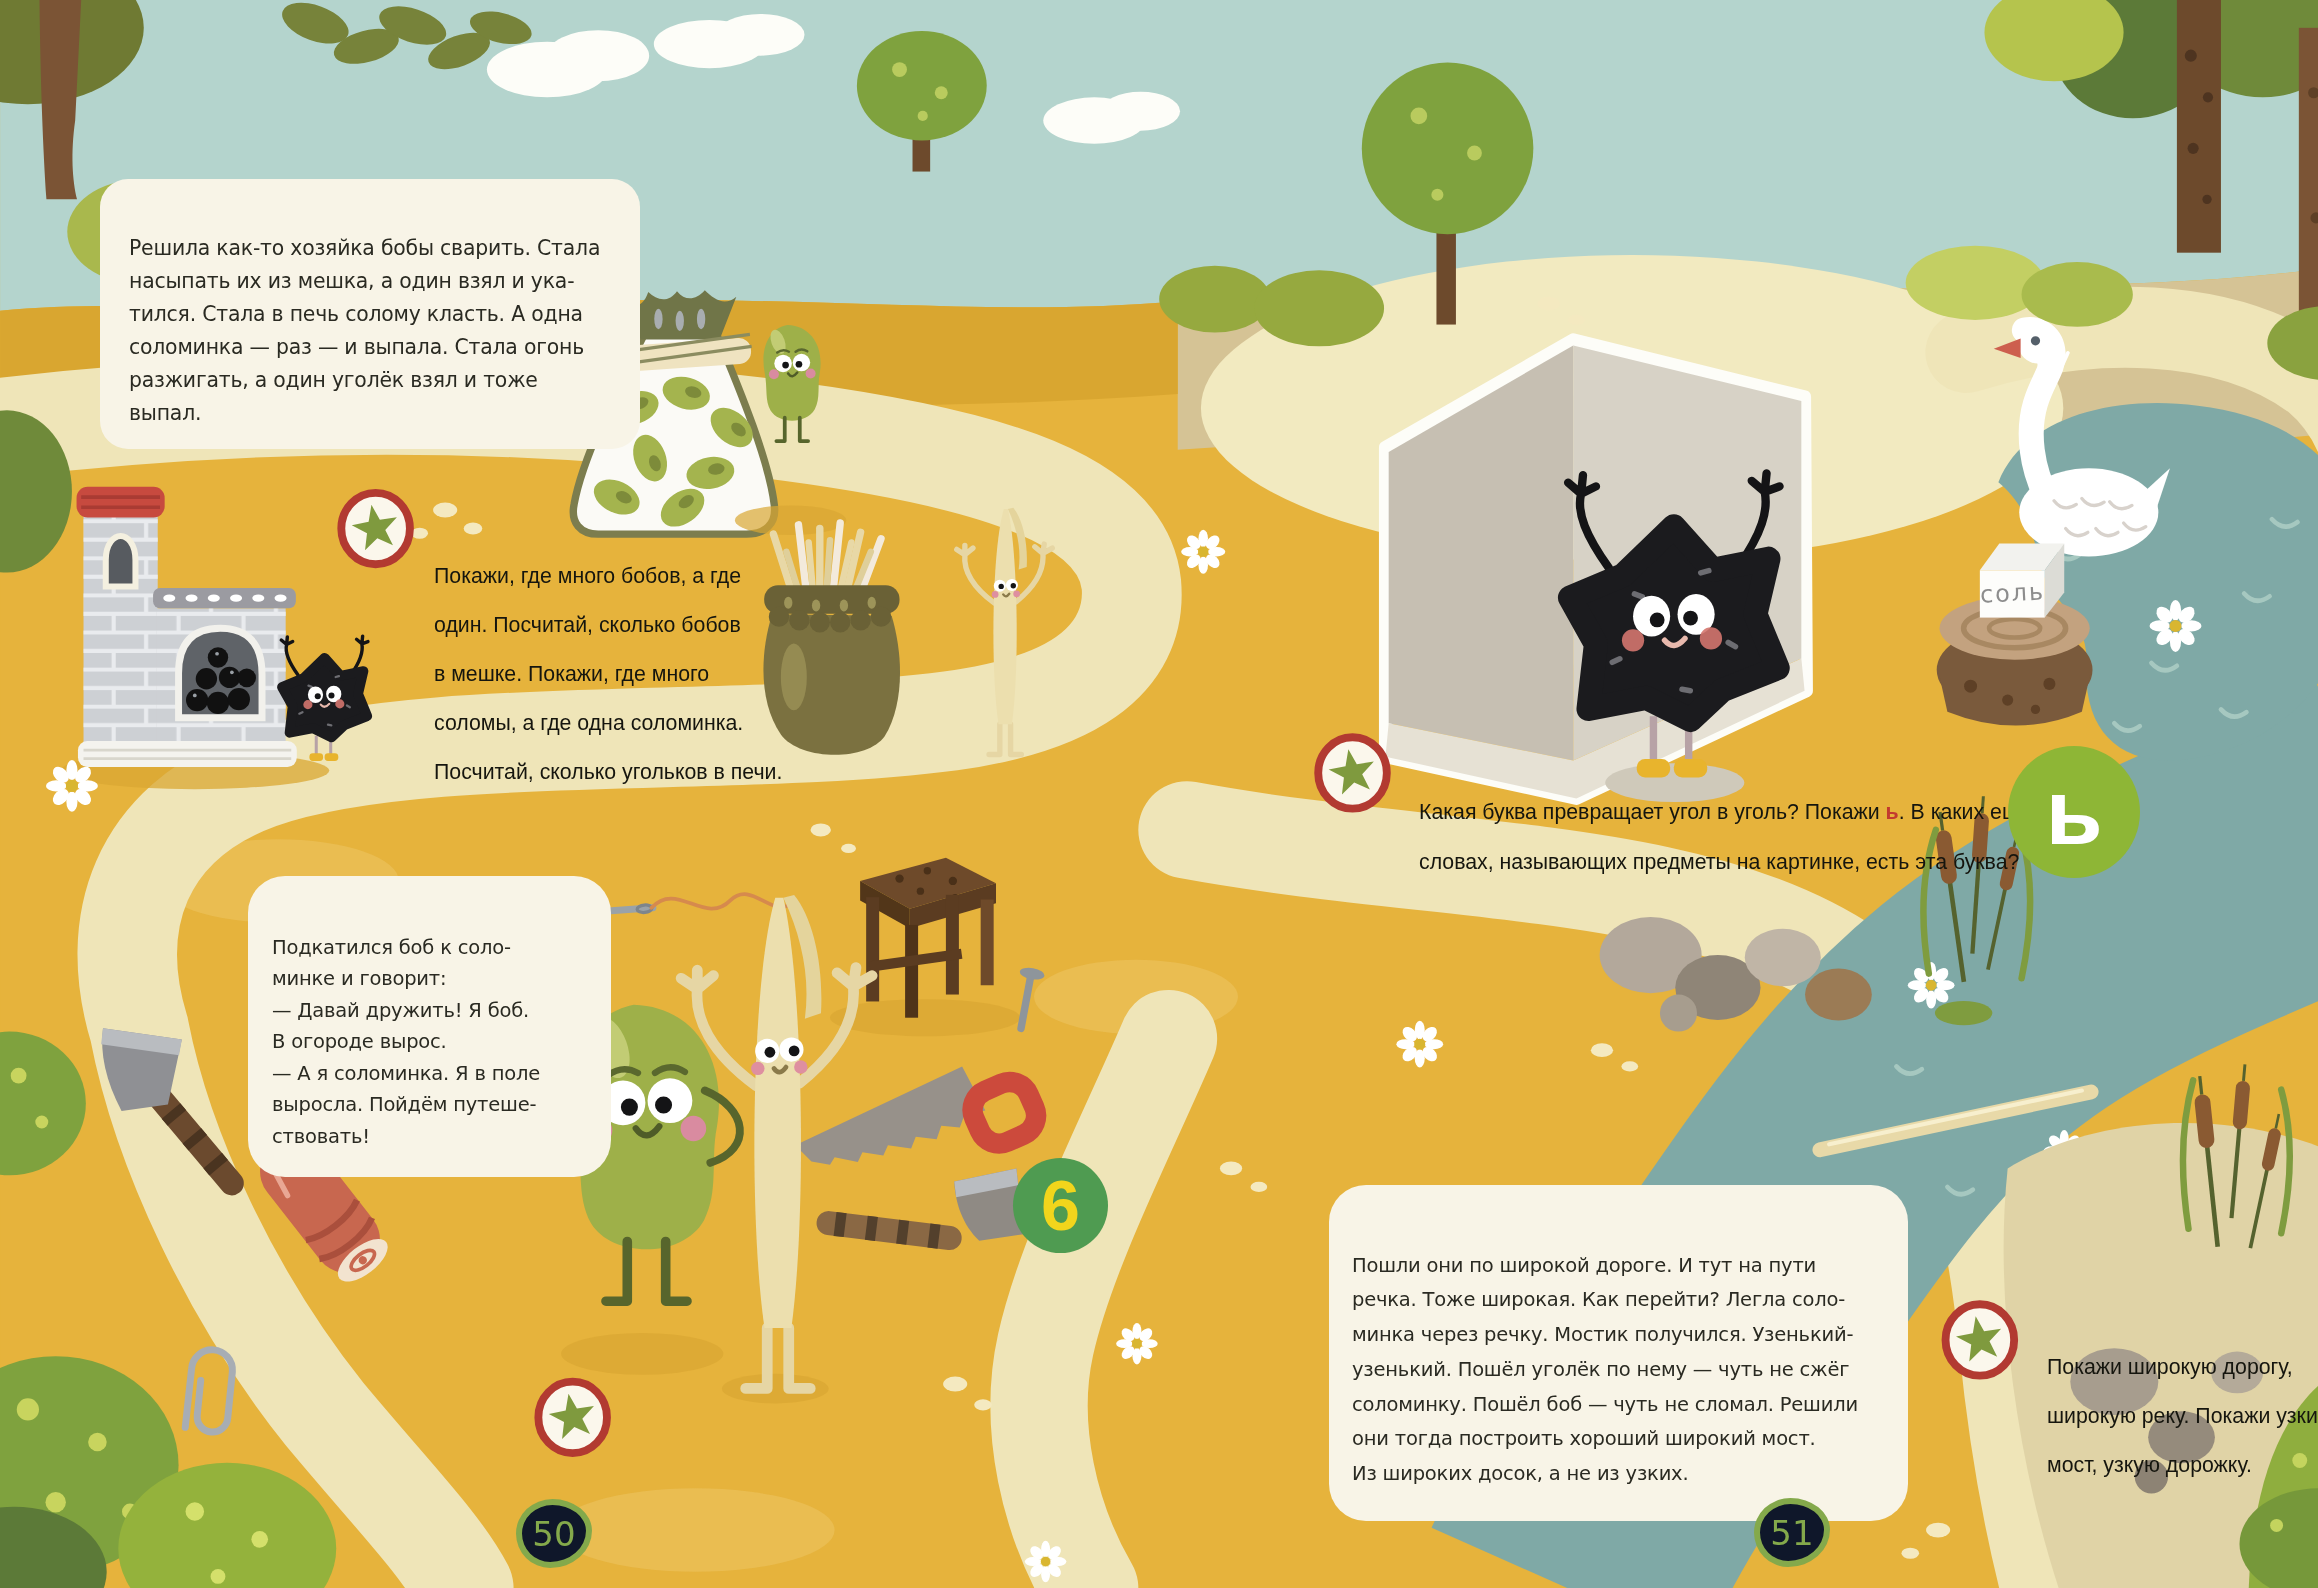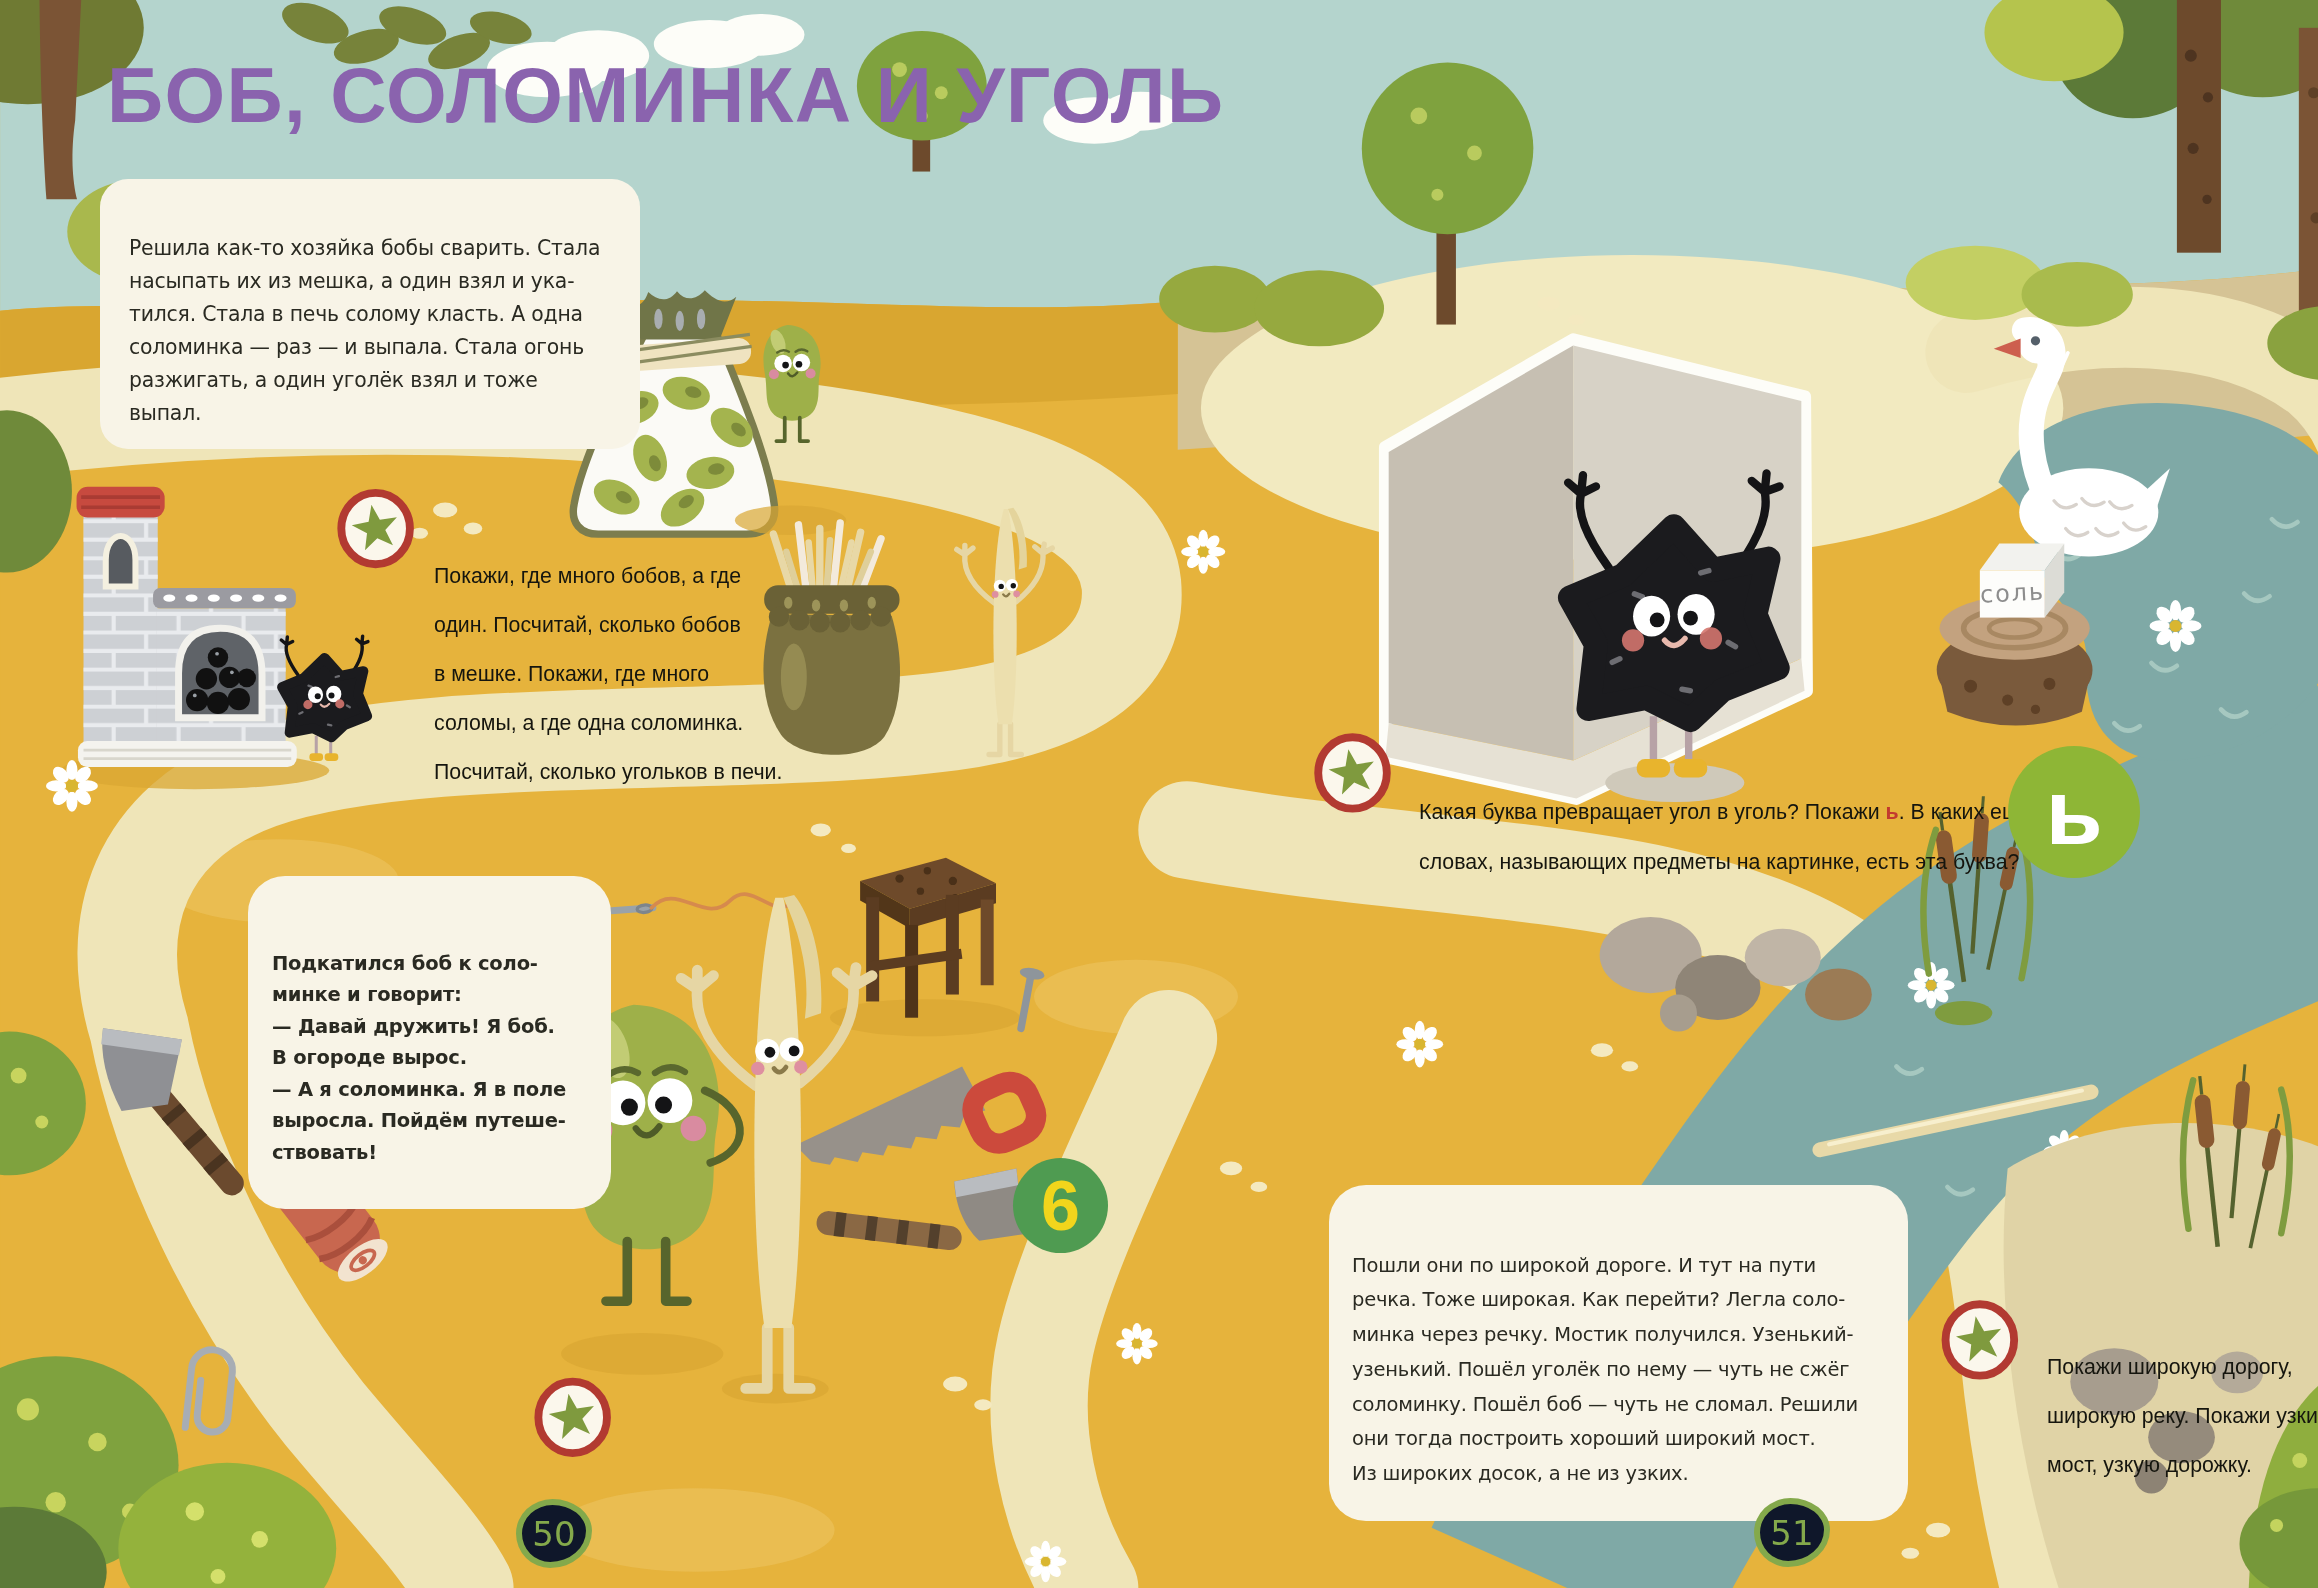--- a/index.html
+++ b/index.html
@@ -551,39 +551,38 @@
     <ellipse cx="3340" cy="655" rx="24" ry="15"></ellipse>
         <ellipse cx="3400" cy="690" rx="18" ry="11"></ellipse>
   </g>
 
   <use href="#star-badge" transform="translate(810,1140)"></use>
   <use href="#star-badge" transform="translate(1235,3057)"></use>
   <use href="#star-badge" transform="translate(2917,1667)"></use>
   <use href="#star-badge" transform="translate(4270,2890)"></use>
 </svg>
 
-<div class="ov title" style="left:107px;top:50px;">БОБ, СОЛОМИНКА И УГОЛЬ</div>
 
 <div class="ov task" style="left:434px;top:503px;width:380px;">
   <span>Покажи, где много бобов, а где
 один. Посчитай, сколько бобов
 в мешке. Покажи, где много
 соломы, а где одна соломинка.
 Посчитай, сколько угольков в печи.</span>
 </div>
 
 <div class="ov note" style="left:100px;top:179px;width:482px;padding:19.5px 29px;border-radius:28px;">
   <span>Решила как-то хозяйка бобы сварить. Стала
 насыпать их из мешка, а один взял и ука-
 тился. Стала в печь солому класть. А одна
 соломинка — раз — и выпала. Стала огонь
 разжигать, а один уголёк взял и тоже выпал.</span>
 </div>
 
-<div class="ov note" style="left:248px;top:876px;width:315px;padding:40px 24px;border-radius:37px;font-size:19.5px;font-weight:bold;">
+<div class="ov note" style="left:248px;top:876px;width:315px;padding:24px 24px;border-radius:37px;font-size:19.5px;">
   <span>Подкатился боб к соло-
 минке и говорит:
 — Давай дружить! Я боб.
 В огороде вырос.
 — А я соломинка. Я в поле
 выросла. Пойдём путеше-
 ствовать!</span>
 </div>
 
 

